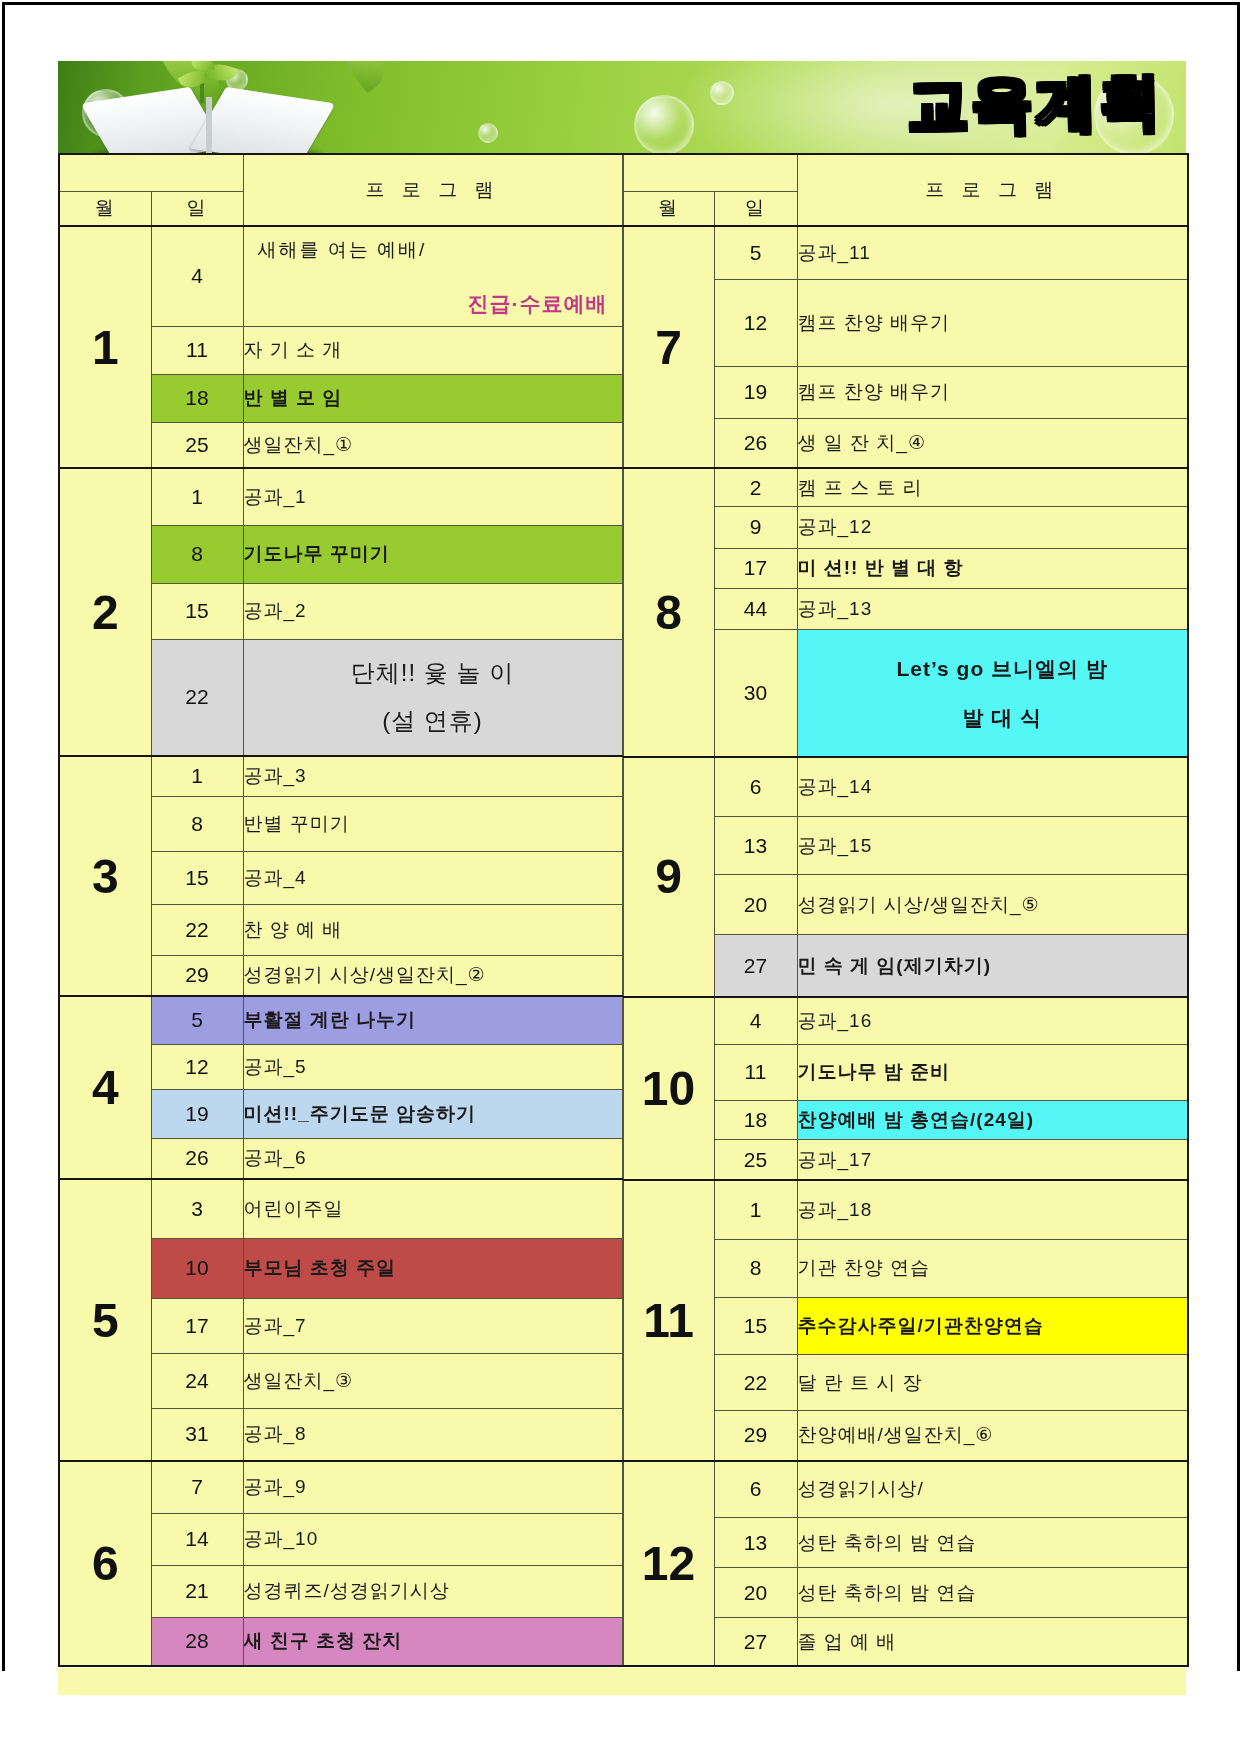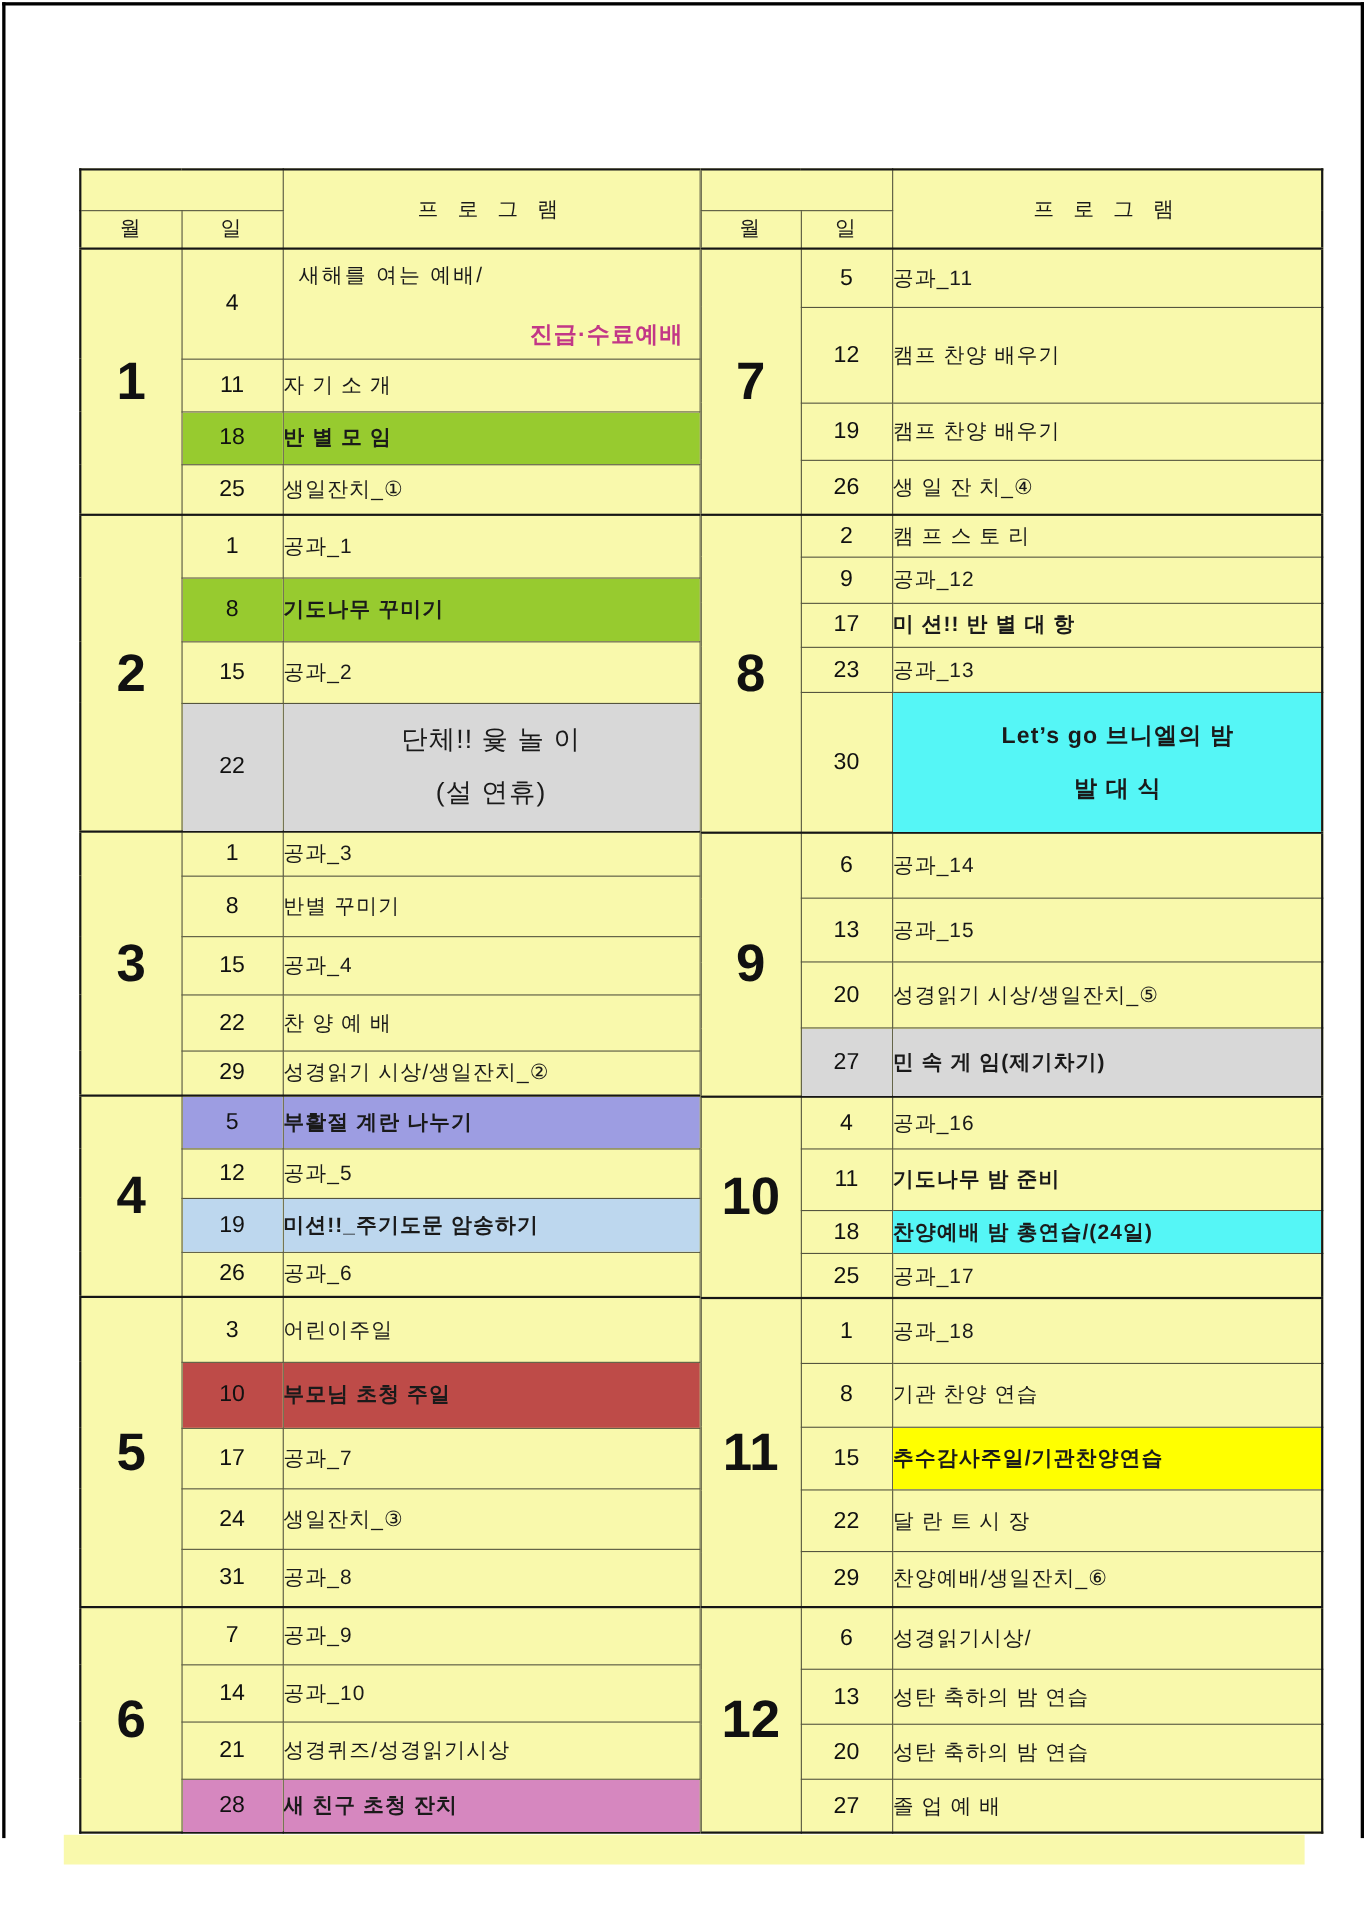--- a/index.html
+++ b/index.html
@@ -29,21 +29,21 @@
   .sprout{position:absolute;left:112px;bottom:62px;width:4px;height:26px;background:#4c8a18;}
   .sprout-leaf{position:absolute;background:linear-gradient(135deg,#c4e96b,#6fb023);border-radius:0 70% 0 70%;}
 
   .logo{position:absolute;right:22px;top:50%;transform:translateY(-53%) rotate(-1deg);
       font-size:60px;font-weight:800;letter-spacing:4px;color:#fff;white-space:nowrap;
       -webkit-text-stroke:2.5px #000;
       text-shadow:-3px -3px 0 #000,3px -3px 0 #000,-3px 3px 0 #000,3px 3px 0 #000,
                   -3px 0 0 #000,3px 0 0 #000,0 -3px 0 #000,0 3px 0 #000;}
 
   
-  .tables{position:absolute;left:72px;top:153px;display:flex;z-index:2;}
+  .tables{position:absolute;left:58px;top:153px;display:flex;z-index:2;}
   table.plan{border-collapse:collapse;table-layout:fixed;background:#f9f9ac;}
   table.plan td{border:1px solid #55553f;padding:0;position:relative;overflow:hidden;}
   table#left-table{width:563px;}
   table#right-table{width:565px;}
   table#left-table{border:2px solid #161616;border-right-width:1px;}
   table#right-table{border:2px solid #161616;border-left-width:1px;}
   tbody.month-block{border-top:2px solid #161616;}
   thead.plan-head{border-bottom:2px solid #161616;}
 
   td.corner{border-bottom:1px solid #55553f;}
@@ -80,20 +80,47 @@
 
   
   .bottom-strip{position:absolute;left:58px;top:1668px;width:1128px;height:27px;background:#f9f9ac;}
 </style>
 </head>
 <body>
 
 <div class="page">
   <div class="page-frame"></div>
 
+  <div class="banner">
+    <div class="banner-glow"></div>
+
+    <div class="leaf" style="left:96px;top:-14px;width:72px;height:40px;transform:rotate(38deg);"></div>
+    <div class="leaf" style="left:276px;top:-18px;width:58px;height:34px;transform:rotate(52deg);opacity:.9;"></div>
+
+    <div class="bubble" style="left:24px;top:28px;width:44px;height:44px;"></div>
+    <div class="bubble" style="left:168px;top:8px;width:18px;height:18px;"></div>
+    <div class="bubble" style="left:420px;top:62px;width:16px;height:16px;"></div>
+    <div class="bubble" style="left:576px;top:34px;width:56px;height:56px;"></div>
+    <div class="bubble" style="left:652px;top:20px;width:20px;height:20px;"></div>
+    <div class="bubble" style="left:872px;top:40px;width:16px;height:16px;"></div>
+    <div class="bubble" style="left:1036px;top:14px;width:76px;height:76px;"></div>
+
+    <div class="book">
+      <div class="shadow"></div>
+      <div class="page-l"></div>
+      <div class="page-r"></div>
+      <div class="spine"></div>
+      <div class="sprout"></div>
+      <div class="sprout-leaf" style="left:92px;bottom:78px;width:28px;height:16px;transform:rotate(-28deg);"></div>
+      <div class="sprout-leaf" style="left:118px;bottom:84px;width:30px;height:17px;transform:rotate(18deg) scaleX(-1);"></div>
+      <div class="sprout-leaf" style="left:104px;bottom:94px;width:22px;height:13px;transform:rotate(-8deg);"></div>
+    </div>
+
+    <div class="logo">교육계획</div>
+  </div>
 
   <div class="tables">
     <table class="plan" id="left-table">
       <colgroup>
           <col style="width:92px">
           <col style="width:92px">
           <col style="width:379px">
         </colgroup>
     <thead class="plan-head">
           <tr style="height: 37px;">
@@ -281,21 +308,21 @@
           </tr>
           <tr style="height: 42px;">
             <td class="day-cell">9</td>
             <td class="prog-cell">공과_12</td>
           </tr>
           <tr style="height: 40px;">
             <td class="day-cell">17</td>
             <td class="prog-cell b21">미 션!! 반 별 대 항</td>
           </tr>
           <tr style="height: 41px;">
-            <td class="day-cell">23</td>
+            <td class="day-cell">44</td>
             <td class="prog-cell">공과_13</td>
           </tr>
           <tr style="height: 127px;">
             <td class="day-cell">30</td>
             <td class="prog-cell bg-cyan">
               <div class="fill b21">
                 <div class="ln">Let’s go 브니엘의 밤</div>
                 <div class="ln">발 대 식</div>
               </div>
             </td>

